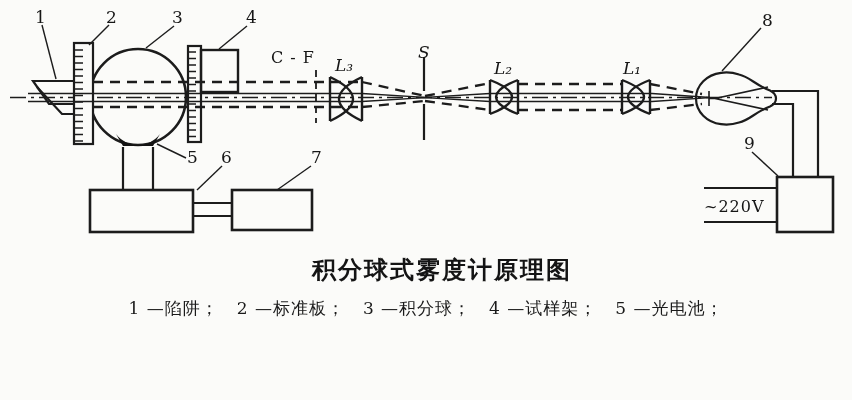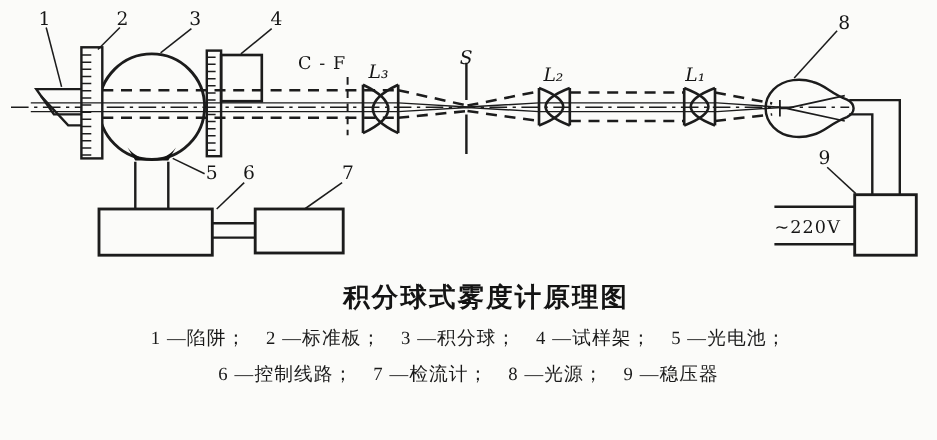--- a/index.html
+++ b/index.html
@@ -27,21 +27,21 @@
     color:#141414;
     line-height:30px;
   }
   .fig-captions{
     margin-top:7px;
     text-align:center;
     font-size:17px;
     letter-spacing:1px;
     color:#1a1a1a;
   }
-  .fig-captions p{margin:0;line-height:32px;font-family:Liberation Serif, serif;}
+  .fig-captions p{margin:0;line-height:32px;}
 </style>
 </head>
 <body>
 
 <div class="figure-wrap">
 
   <svg width="852" height="248" viewBox="0 0 852 248">
 
     <line class="ink" x1="10" y1="97.5" x2="772" y2="97.5" stroke-width="1.4" stroke-dasharray="16 5 3 5"></line>
 
@@ -153,16 +153,15 @@
     <text class="optic-label" x="418" y="58">S</text>
     <text class="optic-label" x="494" y="74">L₂</text>
     <text class="optic-label" x="623" y="74">L₁</text>
     <text class="voltage-label" x="704" y="212">~220V</text>
   </svg>
 
   <div class="fig-title">积分球式雾度计原理图</div>
 
   <div class="fig-captions">
     <p>1 —陷阱；　2 —标准板；　3 —积分球；　4 —试样架；　5 —光电池；</p>
-    <p>6 —控制线路；　7 —检流计；　8 —光源；　9 —稳压器</p>
   </div>
 
 </div>
 
 </body></html>

